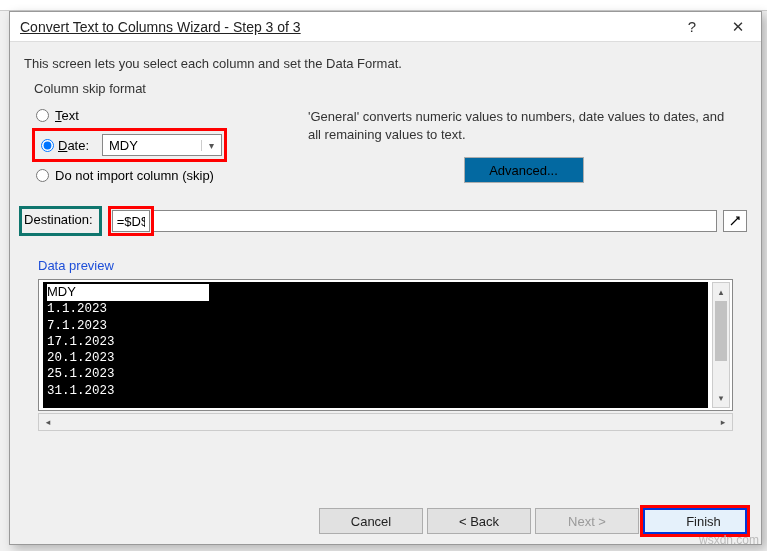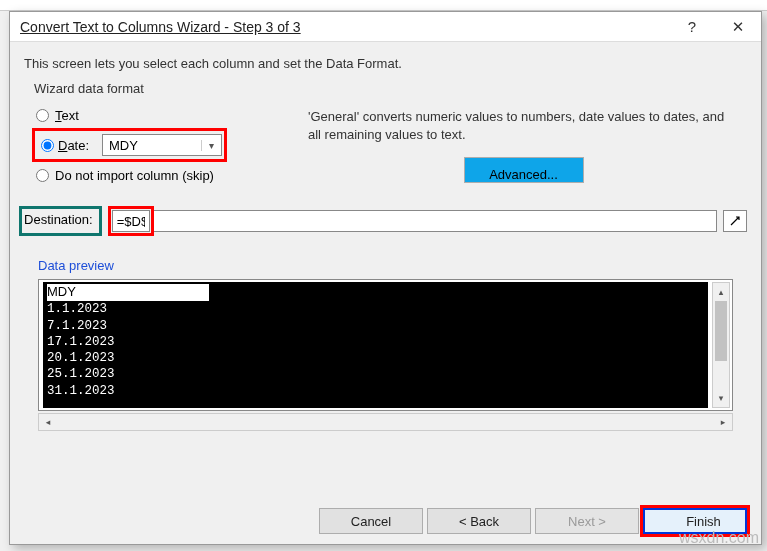--- a/index.html
+++ b/index.html
@@ -18,21 +18,21 @@
 .radio-line { display:flex; align-items:center; height:26px; gap:6px; padding-left:4px;}
 .radio-line input[type=radio]{ margin:0;}
 .radio-line .ul { text-decoration: underline; }
 .date-row { display:flex; align-items:center; gap:4px;}
 .hl-red { border: 3px solid #ff0000; padding: 1px 2px;}
 .combo { width: 120px; height: 22px; border:1px solid #888; background:#fff; display:flex; align-items:center;}
 .combo .val { flex:1; padding:0 6px;}
 .combo .arrow { width:20px; border-left:1px solid #ccc; text-align:center; color:#555; font-size:10px;}
 .right-col { flex:1; padding: 6px 0 0 26px;}
 .desc { color:#333; line-height:1.35; margin-bottom:14px;}
-.adv-btn { width:120px; height:26px; border:1px solid #adadad; background:#0ea5e9; display:inline-flex; align-items:flex-end; justify-content:center;}
+.adv-btn { width:120px; height:26px; border:1px solid #adadad; background:#0369a1; display:inline-flex; align-items:center; justify-content:center;}
 .dest-row { display:flex; align-items:center; margin-top:10px; gap:0;}
 .dest-lbl-box { border:3px solid #0f766e; padding:3px 6px 6px 2px; margin-left:-5px;}
 .dest-input { flex:1; height:22px; border:1px solid #888; background:#fff; padding:0 4px; outline:none;}
 .picker { width:24px; height:22px; border:1px solid #888; background:#fff; margin-left:6px; display:inline-flex; align-items:center; justify-content:center; font-size:12px;}
 .input-hl { border:3px solid #ff0000; display:inline-flex; align-items:center; padding:1px;}
 .preview-title { margin:22px 0 6px 14px; color:#1d4ed8;}
 .preview-box-wrap { padding:0 14px;}
 .preview-box { height:132px; border:1px solid #888; background:#fff; position:relative; overflow:hidden;}
 .preview-dark { position:absolute; left:4px; top:2px; right:24px; bottom:2px; background:#000; color:#fff; font-family: Consolas, "Courier New", monospace; font-size:12.5px; padding:2px 4px; white-space:pre; line-height:1.3; overflow:hidden;}
 .v-scroll { position:absolute; right:2px; top:2px; bottom:2px; width:18px; background:#f0f0f0; border:1px solid #ccc;}
@@ -40,40 +40,40 @@
 .v-scroll .thumb{background:#c2c2c2; height:60px; margin:0 2px;}
 .scroll-h-wrap{ padding:0 14px; margin-top:2px;}
 .scroll-h { height:18px; background:#f0f0f0; border:1px solid #ccc; display:flex; align-items:center;}
 .scroll-h .sbtn{width:18px; text-align:center; font-size:9px; color:#555;}
 .scroll-h .track{flex:1; position:relative;}
 .scroll-h .thumb{position:absolute; left:0; top:2px; bottom:2px; width:50px; background:#c2c2c2;}
 .btn-row { display:flex; justify-content:flex-end; gap:4px; padding:14px 14px 10px 0;}
 .btn { width:104px; height:26px; border:1px solid #adadad; background:#e1e1e1; display:inline-flex; align-items:center; justify-content:center; color:#222;}
 .btn.disabled { color:#9a9a9a; background:#e4e4e4;}
 .btn.finish-hl { outline:3px solid #ff0000; border:2px solid #0037da; background:#e5f1fb;}
-.watermark { position:absolute; bottom:4px; right:8px; font-size:16px; color:#bbb;}
+.watermark { position:absolute; bottom:4px; right:8px; font-size:12px; color:#bbb;}
 </style>
 </head>
 <body>
 
 <div class="dim-bg">
 </div>
 
 <div class="dialog">
   <div class="titlebar">
     <div class="title">Convert Text to Columns Wizard - Step 3 of 3</div>
     <div class="tbtn">?</div>
     <div class="tbtn">✕</div>
   </div>
 
   <div class="body">
     <div class="instr">This screen lets you select each column and set the Data Format.</div>
 
     <div class="group">
-      <div class="group-title">Wizard data format</div>
+      <div class="group-title">Column skip format</div>
       <div class="radios-row">
         <div class="radios">
           <div class="radio-line">
             <input type="radio" name="fmt" style="">
             <span><span class="ul">T</span><span>ext</span></span>
           </div>
           <div class="hl-red" style="display:inline-block;">
             <div class="radio-line date-row">
               <input type="radio" name="fmt" checked="" style="">
               <span style="width:40px;"><span class="ul">D</span><span>ate:</span></span>

